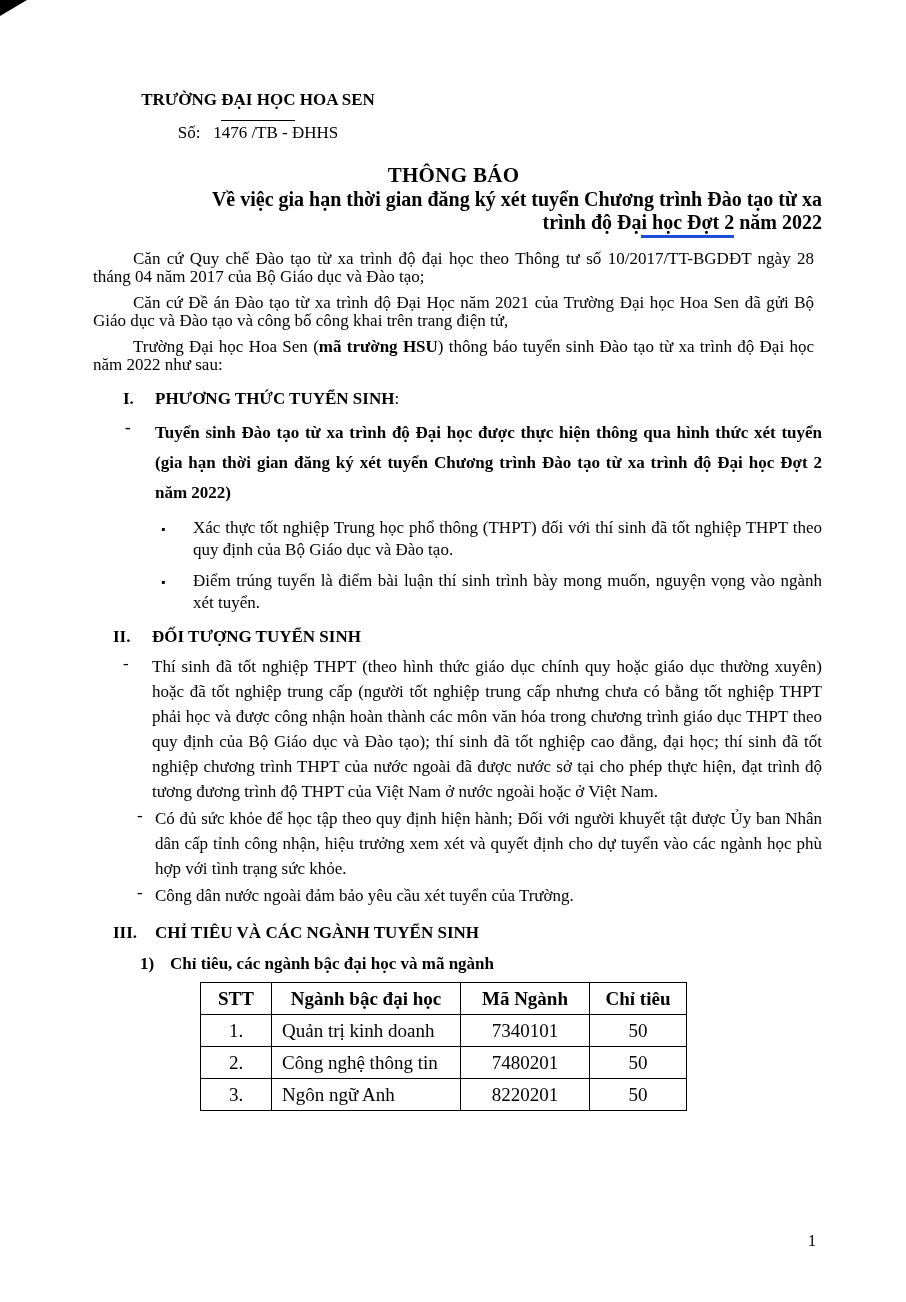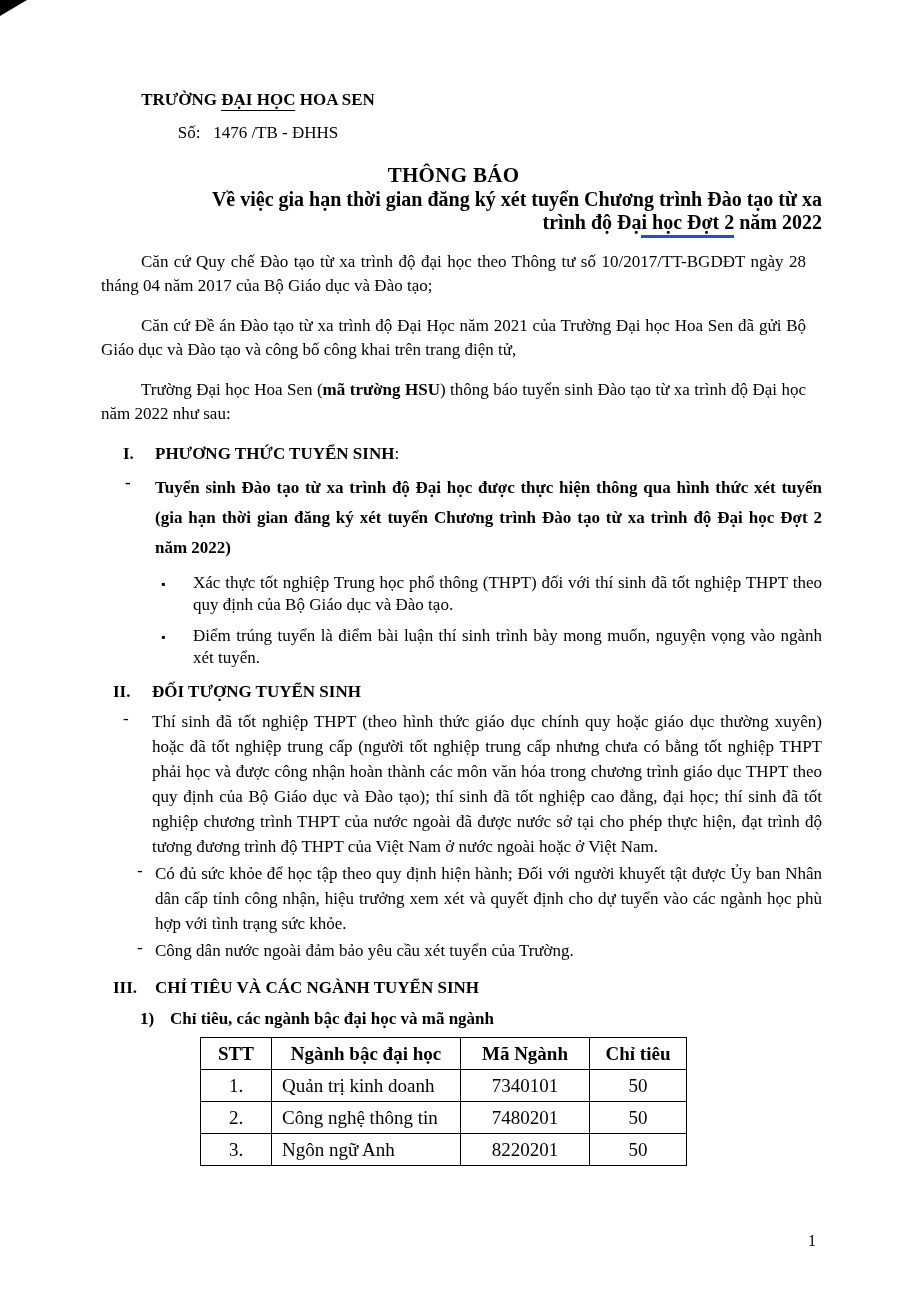--- a/index.html
+++ b/index.html
@@ -23,34 +23,34 @@
   }
   .pre { white-space:pre-wrap; }
   .bold { font-weight:bold; }
   .italic { font-style:italic; }
 
   
   .doc-header { display:flex; align-items:flex-start; }
   .h-left { width:346px; text-align:center; }
   .h-right { flex:1; text-align:center; }
   .h-line { line-height:23px; }
-  .u-part { border-bottom:1.5px solid #000; padding-bottom:1px; }
+  .u-part { border-bottom:1.5px solid #000; padding-bottom:11px; }
   .motto { display:inline-block; border-bottom:1.5px solid #000; padding:0 4px 3px 4px; }
   .doc-number { margin-top:11px; line-height:22px; }
   .date-line { margin-top:9px; line-height:22px; }
 
   
   .title-block { text-align:center; margin-top:18px; }
   .doc-title { font-size:21px; font-weight:bold; letter-spacing:0.3px; line-height:26px; }
   .subtitle { font-weight:bold; font-size:20px; line-height:23px;text-align:right; }
   .sub-u { border-bottom:3px solid #1d4ed8; padding-bottom:2px; }
 
   
   .intro { margin-top:16px; }
-  .intro p { margin:16px; text-align:justify; text-indent:40px; line-height:24px; }
+  .intro p { margin:8px; text-align:justify; text-indent:40px; line-height:18px; }
 
   
   .sec-heading { display:flex; font-weight:bold; line-height:23px; }
   .sec-heading .colon { font-weight:normal; }
   .sh1 { margin-left:38px; margin-top:13px; }
   .sh1 .num { width:32px; flex:0 0 32px; }
   .sh2 { margin-left:28px; margin-top:11px; }
   .sh2 .num { width:39px; flex:0 0 39px; }
   .sh3 { margin-left:28px; margin-top:13px; }
   .sh3 .num { width:42px; flex:0 0 42px; }

